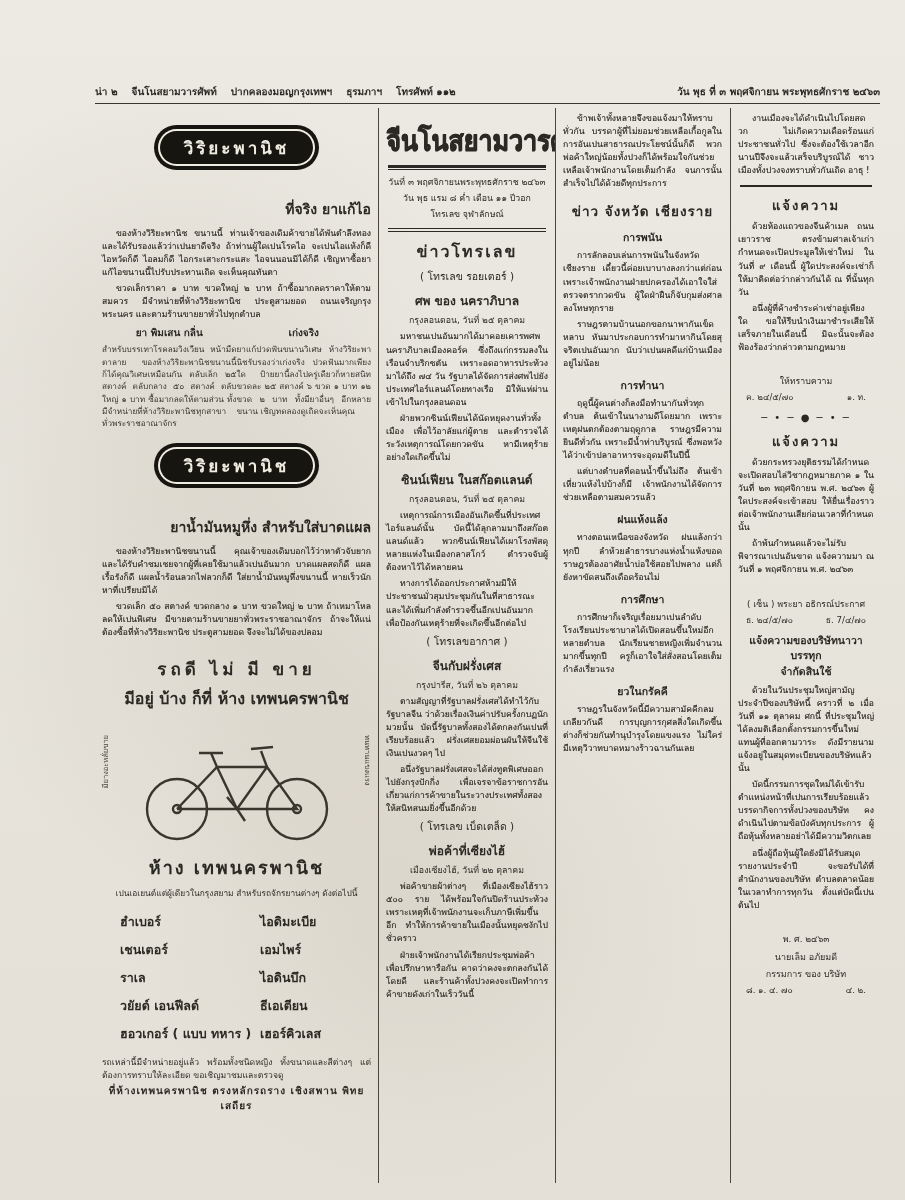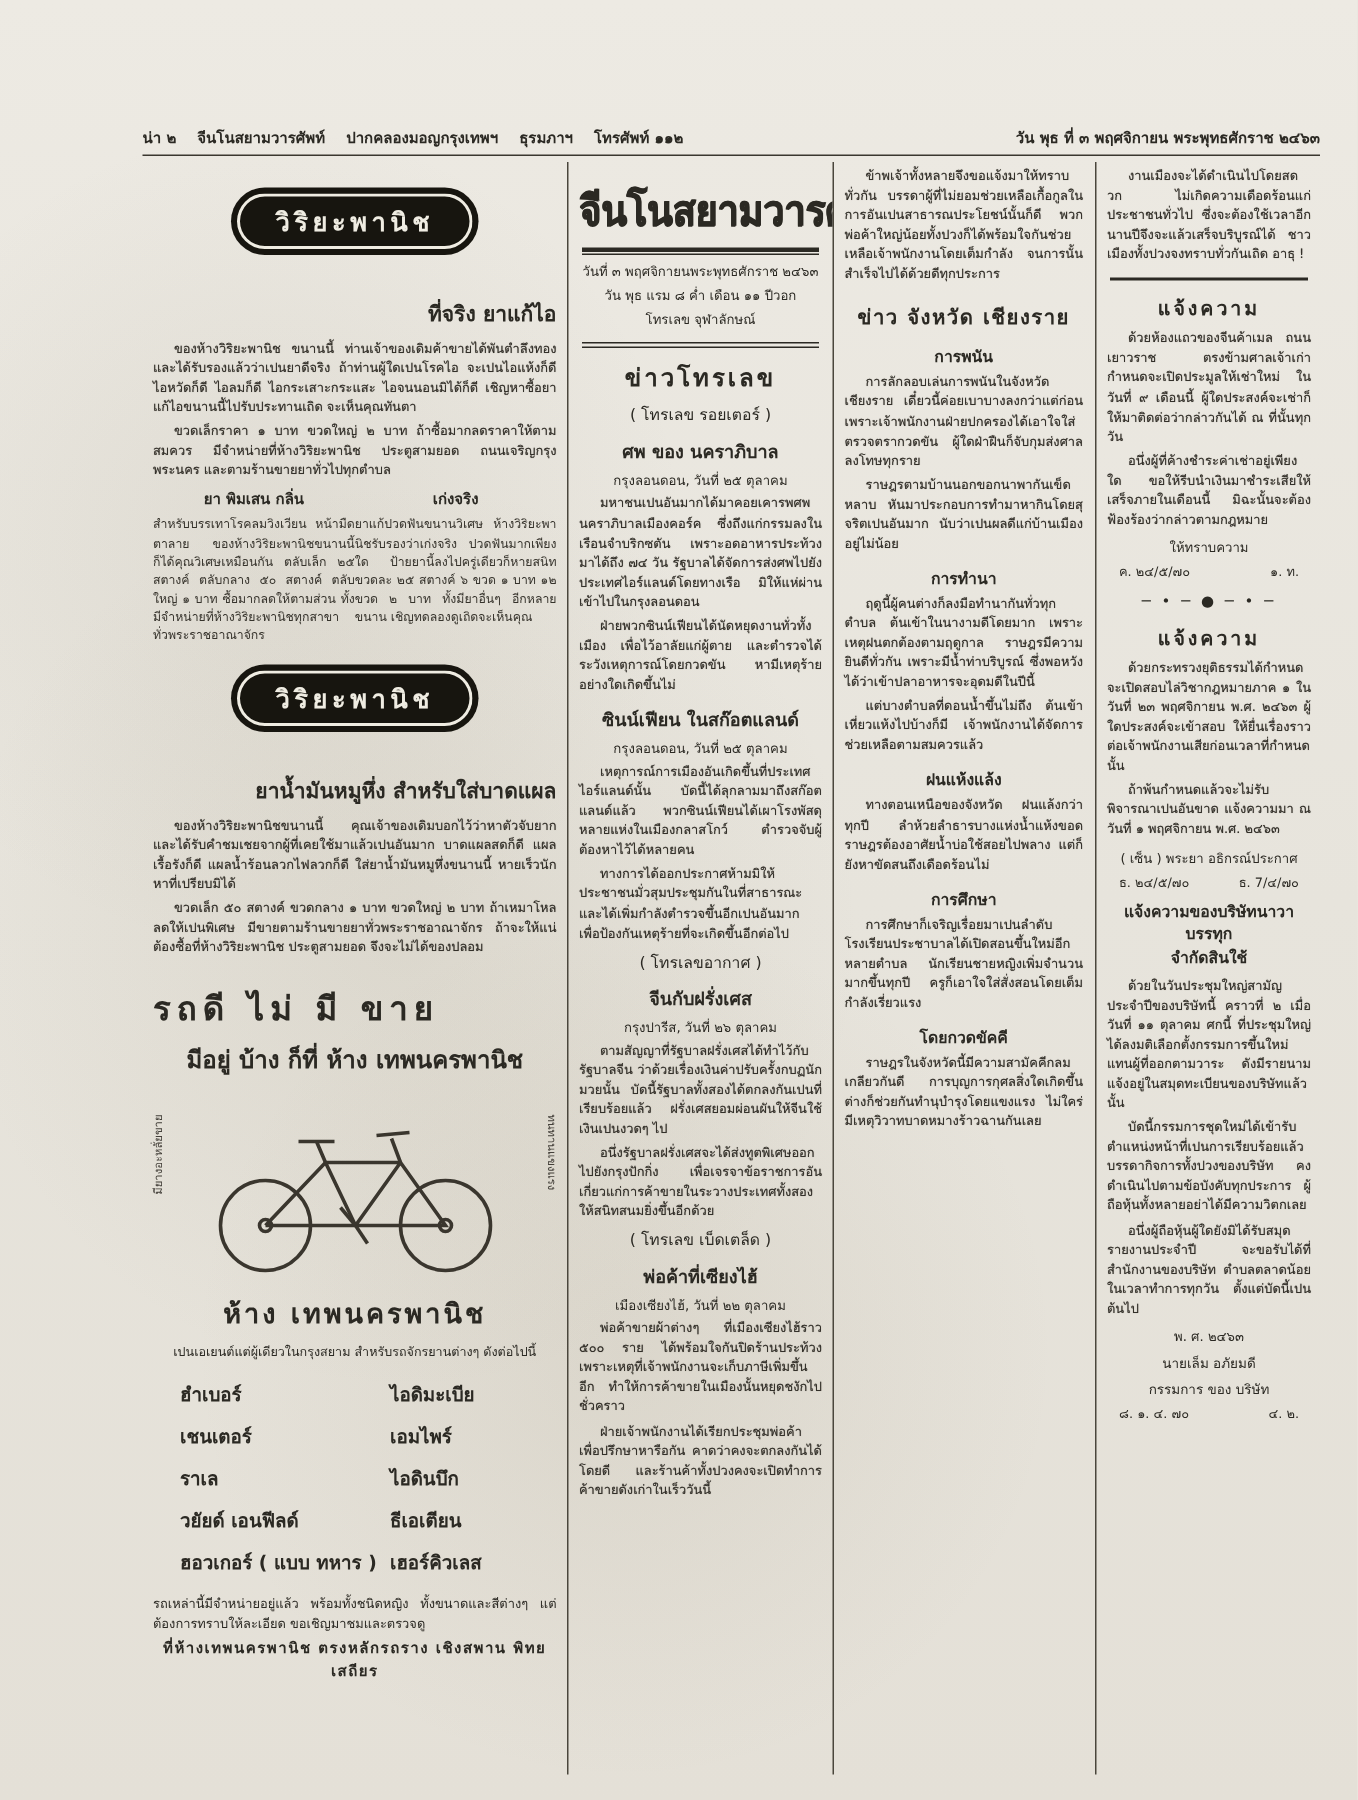--- a/index.html
+++ b/index.html
@@ -46,21 +46,21 @@
     font-size:17px; font-weight:bold; letter-spacing:3px;
     padding:5px 26px; border-radius:24px;
     box-shadow:0 0 0 2px #efece2 inset, 0 0 0 4px #17150f;
   }
   .ad-sub { font-size:14px; font-weight:bold; text-align:right; margin-bottom:7px;margin-top:32px; }
   .subcols { display:flex; gap:0; margin-top:4px; }
   .subcol { flex:1; }
   .subcol h4 { font-size:10px; font-weight:bold; text-align:center; margin-bottom:3px; }
   .subcol p { font-size:8.2px; line-height:1.5; text-align:justify; color:#36332c; }
   .bike-ad { margin-top:16px; }
-  .bike-title { font-size:22px; font-weight:bold; text-align:left; letter-spacing:4px; }
+  .bike-title { font-size:17px; font-weight:bold; text-align:center; letter-spacing:4px; }
   .bike-sub { font-size:16px; font-weight:bold; text-align:center; margin-top:4px; }
   .bike-fig { position:relative; text-align:center; margin:6px 0 2px 0; }
   .vside {
     position:absolute; top:18px; font-size:7.5px; color:#44403a;
     writing-mode:vertical-rl; transform:rotate(180deg);
   }
   .vleft { left:-2px; } .vright { right:-2px; transform:none; }
   .store-name { font-size:18px; font-weight:bold; text-align:center; margin-top:4px; letter-spacing:2px; }
   .store-intro { font-size:8.4px; text-align:center; margin:4px 0 8px 0; }
   .brand-row { display:flex; font-size:12.5px; font-weight:bold; padding:4px 0 4px 18px; }
@@ -81,21 +81,21 @@
   .sec-sub { font-size:10.5px; text-align:center; margin-bottom:3px; }
   .sec-title { font-size:12px; font-weight:bold; text-align:center; margin:6px 0 3px 0; }
   .dateline { font-size:8.8px; text-align:center; margin-bottom:3px; }
   
   .prov-head { font-size:13.5px; font-weight:bold; text-align:center; margin:10px 0 4px 0; letter-spacing:1px; }
   .sub-head { font-size:10.5px; font-weight:bold; text-align:center; margin:7px 0 3px 0; }
   
   .ann-head { font-size:13px; font-weight:bold; text-align:center; margin:8px 0 4px 0; letter-spacing:2px; }
   .thick-rule { border-top:2.5px solid #2b2923; margin:8px 2px 4px 2px; }
   .ornament { text-align:center; font-size:10px; letter-spacing:2px; margin:6px 0 2px 0; }
-  .sign-line { font-size:8.8px; text-align:center; margin-top:4px; }
+  .sign-line { font-size:8.8px; text-align:center; margin-top:20px; }
   .code-line { font-size:8.6px; display:flex; justify-content:space-between; padding:2px 8px; }
   .sig-name { font-size:9px; text-align:center; margin-top:4px; }
   .sig-role { font-size:9px; text-align:center; margin-top:3px; }
   .ann2-title { font-size:10.5px; font-weight:bold; text-align:center; line-height:1.5; margin:4px 0; }
   svg .ln { stroke:#3a362e; stroke-width:2.4; fill:none; }
 </style>
 </head>
 <body>
 
 <div class="page">
@@ -237,21 +237,21 @@
       <div class="sub-head">การทำนา</div>
       <p class="body">ฤดูนี้ผู้คนต่างก็ลงมือทำนากันทั่วทุกตำบล ต้นเข้าในนางามดีโดยมาก เพราะเหตุฝนตกต้องตามฤดูกาล ราษฎรมีความยินดีทั่วกัน เพราะมีน้ำท่าบริบูรณ์ ซึ่งพอหวังได้ว่าเข้าปลาอาหารจะอุดมดีในปีนี้</p>
       <p class="body">แต่บางตำบลที่ดอนน้ำขึ้นไม่ถึง ต้นเข้าเหี่ยวแห้งไปบ้างก็มี เจ้าพนักงานได้จัดการช่วยเหลือตามสมควรแล้ว</p>
 
       <div class="sub-head">ฝนแห้งแล้ง</div>
       <p class="body">ทางตอนเหนือของจังหวัด ฝนแล้งกว่าทุกปี ลำห้วยลำธารบางแห่งน้ำแห้งขอด ราษฎรต้องอาศัยน้ำบ่อใช้สอยไปพลาง แต่ก็ยังหาขัดสนถึงเดือดร้อนไม่</p>
 
       <div class="sub-head">การศึกษา</div>
       <p class="body">การศึกษาก็เจริญเรื่อยมาเปนลำดับ โรงเรียนประชาบาลได้เปิดสอนขึ้นใหม่อีกหลายตำบล นักเรียนชายหญิงเพิ่มจำนวนมากขึ้นทุกปี ครูก็เอาใจใส่สั่งสอนโดยเต็มกำลังเรี่ยวแรง</p>
 
-      <div class="sub-head">โดยกวดขัคคี</div>
+      <div class="sub-head">ยวในกรัคคี</div>
       <p class="body">ราษฎรในจังหวัดนี้มีความสามัคคีกลมเกลียวกันดี การบุญการกุศลสิ่งใดเกิดขึ้น ต่างก็ช่วยกันทำนุบำรุงโดยแขงแรง ไม่ใคร่มีเหตุวิวาทบาดหมางร้าวฉานกันเลย</p>
     </div>
 
     <div class="col c4">
       <p class="body">งานเมืองจะได้ดำเนินไปโดยสดวก ไม่เกิดความเดือดร้อนแก่ประชาชนทั่วไป ซึ่งจะต้องใช้เวลาอีกนานปีจึงจะแล้วเสร็จบริบูรณ์ได้ ชาวเมืองทั้งปวงจงทราบทั่วกันเถิด อาธุ !</p>
       <div class="thick-rule"></div>
 
       <div class="ann-head">แจ้งความ</div>
       <p class="body">ด้วยห้องแถวของจีนค้าเมล ถนนเยาวราช ตรงข้ามศาลเจ้าเก่า กำหนดจะเปิดประมูลให้เช่าใหม่ ในวันที่ ๙ เดือนนี้ ผู้ใดประสงค์จะเช่าก็ให้มาติดต่อว่ากล่าวกันได้ ณ ที่นั้นทุกวัน</p>
       <p class="body">อนึ่งผู้ที่ค้างชำระค่าเช่าอยู่เพียงใด ขอให้รีบนำเงินมาชำระเสียให้เสร็จภายในเดือนนี้ มิฉะนั้นจะต้องฟ้องร้องว่ากล่าวตามกฎหมาย</p>

